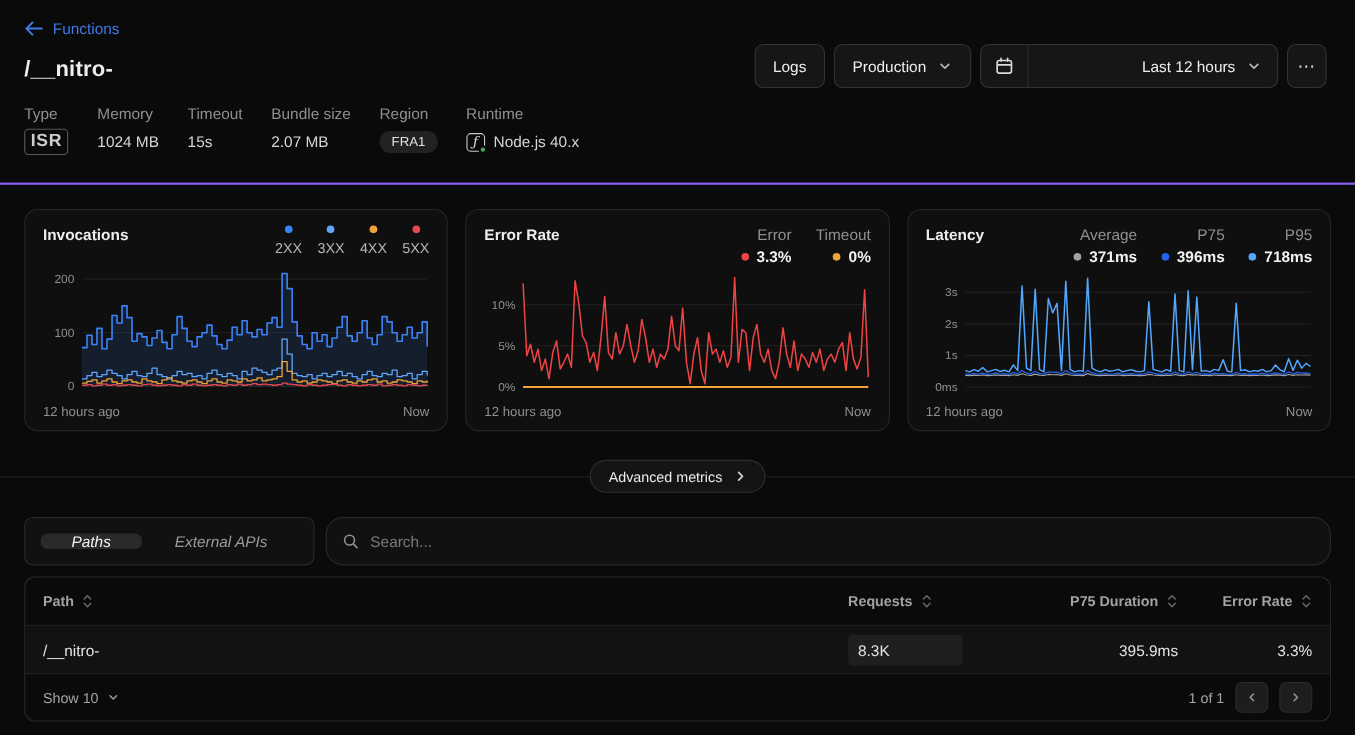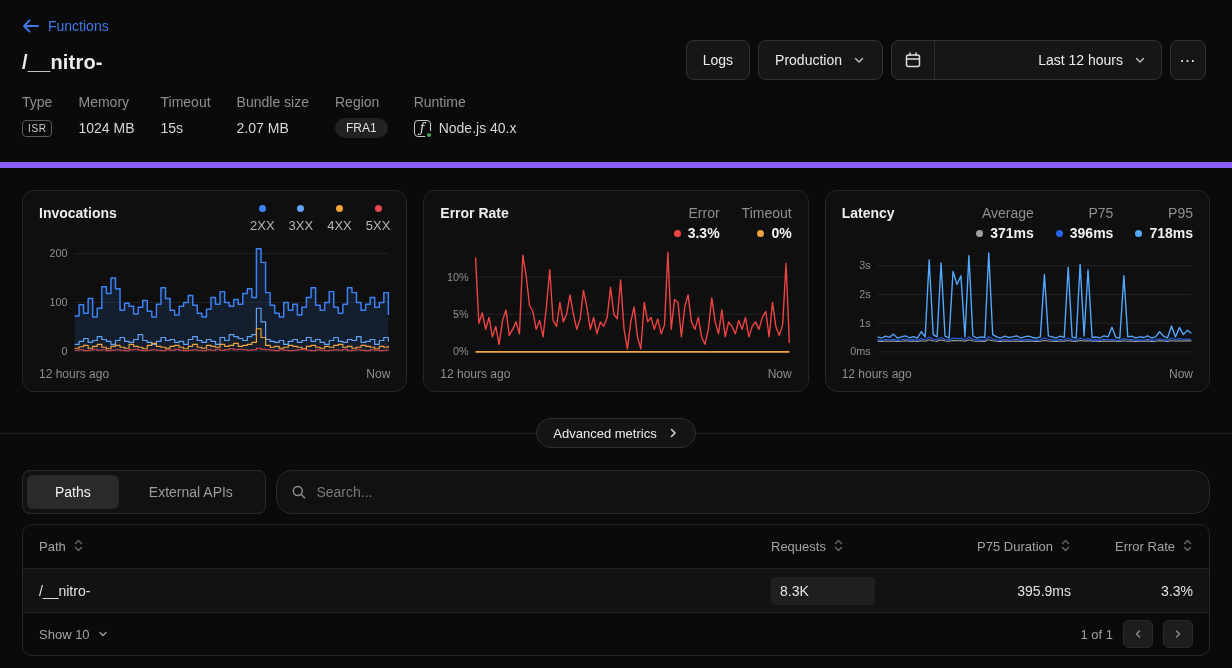--- a/index.html
+++ b/index.html
@@ -1,27 +1,27 @@
 <!DOCTYPE html>
 <html><head>
 <meta charset="utf-8">
 <style>
   * { margin:0; padding:0; box-sizing:border-box; }
   html,body { width:1232px; height:668px; background:#0a0a0a; color:#ededed;
     font-family:"Liberation Sans", sans-serif; overflow:hidden; }
 
   
-  .header { padding:18px 22px 0 22px; position:relative; border-bottom:6px solid #8b5cf6; height:168px; }
+  .header { padding:18px 22px 0 22px; position:relative; border-bottom:2px solid #8b5cf6; height:168px; }
   .back-link { display:inline-flex; align-items:center; gap:8px; color:#4079e8; font-size:14px; cursor:pointer; }
   .page-title { font-size:20px; font-weight:700; margin-top:14px; letter-spacing:.2px; }
   .meta-row { display:flex; gap:26px; margin-top:20px; }
   .meta-col { display:flex; flex-direction:column; gap:8px; }
   .meta-label { font-size:14px; color:#8f8f8f; }
   .meta-value { font-size:14px; color:#d6d6d6; display:flex; align-items:center; height:20px; }
-  .badge-outline { border:1px solid #5a5a5a; border-radius:4px; font-size:10px; font-weight:400;
+  .badge-outline { border:1px solid #5a5a5a; border-radius:4px; font-size:16px; font-weight:700;
     letter-spacing:.6px; padding:2px 5px; color:#cfcfcf;text-align:right; }
   .pill { background:#222; border-radius:999px; padding:3px 11px; font-size:12px; color:#e0e0e0; }
   .runtime-icon { position:relative; width:17px; height:17px; border:1.5px solid #c9c9c9; border-radius:4px;
     display:inline-flex; align-items:center; justify-content:center; margin-right:8px;
     font-family:"DejaVu Serif", serif; font-style:italic; font-size:12px; color:#e6e6e6; }
   .runtime-dot { position:absolute; right:-3px; bottom:-3px; width:8px; height:8px; border-radius:50%;
     background:#3fab5a; border:2px solid #0a0a0a; }
 
   .actions { position:absolute; top:40px; right:26px; display:flex; gap:8px; align-items:center; }
   .btn { background:#161616; border:1px solid #333; border-radius:8px; height:40px; display:inline-flex;
@@ -49,34 +49,34 @@
   .x-labels { display:flex; justify-content:space-between; font-size:12px; color:#8f8f8f; margin-top:2px; }
 
   
   .adv-wrap { position:relative; margin-top:26px; height:30px; display:flex; align-items:center; justify-content:center; }
   .adv-wrap::before { content:""; position:absolute; left:0; right:0; top:50%; height:1px; background:#1f1f1f; }
   .adv-pill { position:relative; background:#141414; border:1px solid #2e2e2e; border-radius:999px; height:30px;
     display:inline-flex; align-items:center; gap:10px; padding:0 16px; font-size:13px; color:#ededed; cursor:pointer; }
 
   
   .controls { display:flex; gap:10px; padding:22px 22px 0 22px; }
-  .tab-group { display:flex; background:#111; border:1px solid #2a2a2a; border-radius:8px; padding:4px; gap:2px; height:44px; }
+  .tab-group { display:flex; background:#111; border:1px solid #2a2a2a; border-radius:8px; padding:14px; gap:2px; height:44px;font-style:italic; }
   .tab { border-radius:6px; display:flex; align-items:center; padding:0 28px; font-size:14px; color:#9b9b9b; cursor:pointer; }
   .tab.active { background:#2a2a2a; color:#f2f2f2; }
   .search-box { flex:1; background:#111; border:1px solid #2a2a2a; border-radius:16px; height:44px;
     display:flex; align-items:center; gap:10px; padding:0 14px; }
   .search-box input { background:transparent; border:none; outline:none; color:#e5e5e5; font-size:14px;
     font-family:"Liberation Sans", sans-serif; width:100%; }
   .search-box input::placeholder { color:#7a7a7a; }
 
   
   .table { margin:10px 22px 0 22px; border:1px solid #262626; border-radius:10px; overflow:hidden; }
   .trow { display:grid; grid-template-columns: 1fr 150px 150px 122px; align-items:center; padding:0 16px; }
   .thead { height:44px; border-bottom:1px solid #232323; font-size:13px; color:#a3a3a3; }
-  .th { display:flex; align-items:flex-start; gap:7px; }
+  .th { display:flex; align-items:center; gap:7px;font-weight:bold; }
   .th.right, .td.right { justify-content:flex-end; text-align:right; }
   .tbody-row { height:44px; background:#121212; border-bottom:1px solid #232323; font-size:14px; color:#e3e3e3; }
   .td { display:flex; align-items:center; }
   .req-bar { background:#1f1f1f; border-radius:4px; width:104px; height:28px; display:flex; align-items:center;
     padding-left:9px; font-size:14px; color:#e3e3e3; }
   .tfoot { height:42px; font-size:13px; color:#a3a3a3; display:flex; justify-content:space-between; align-items:center; padding:0 16px; }
   .show-select { display:flex; align-items:center; gap:7px; cursor:pointer; }
   .pager { display:flex; align-items:center; gap:10px; }
   .page-btn { width:30px; height:28px; background:#1d1d1d; border:1px solid #2b2b2b; border-radius:6px;
     display:flex; align-items:center; justify-content:center; cursor:pointer; }

